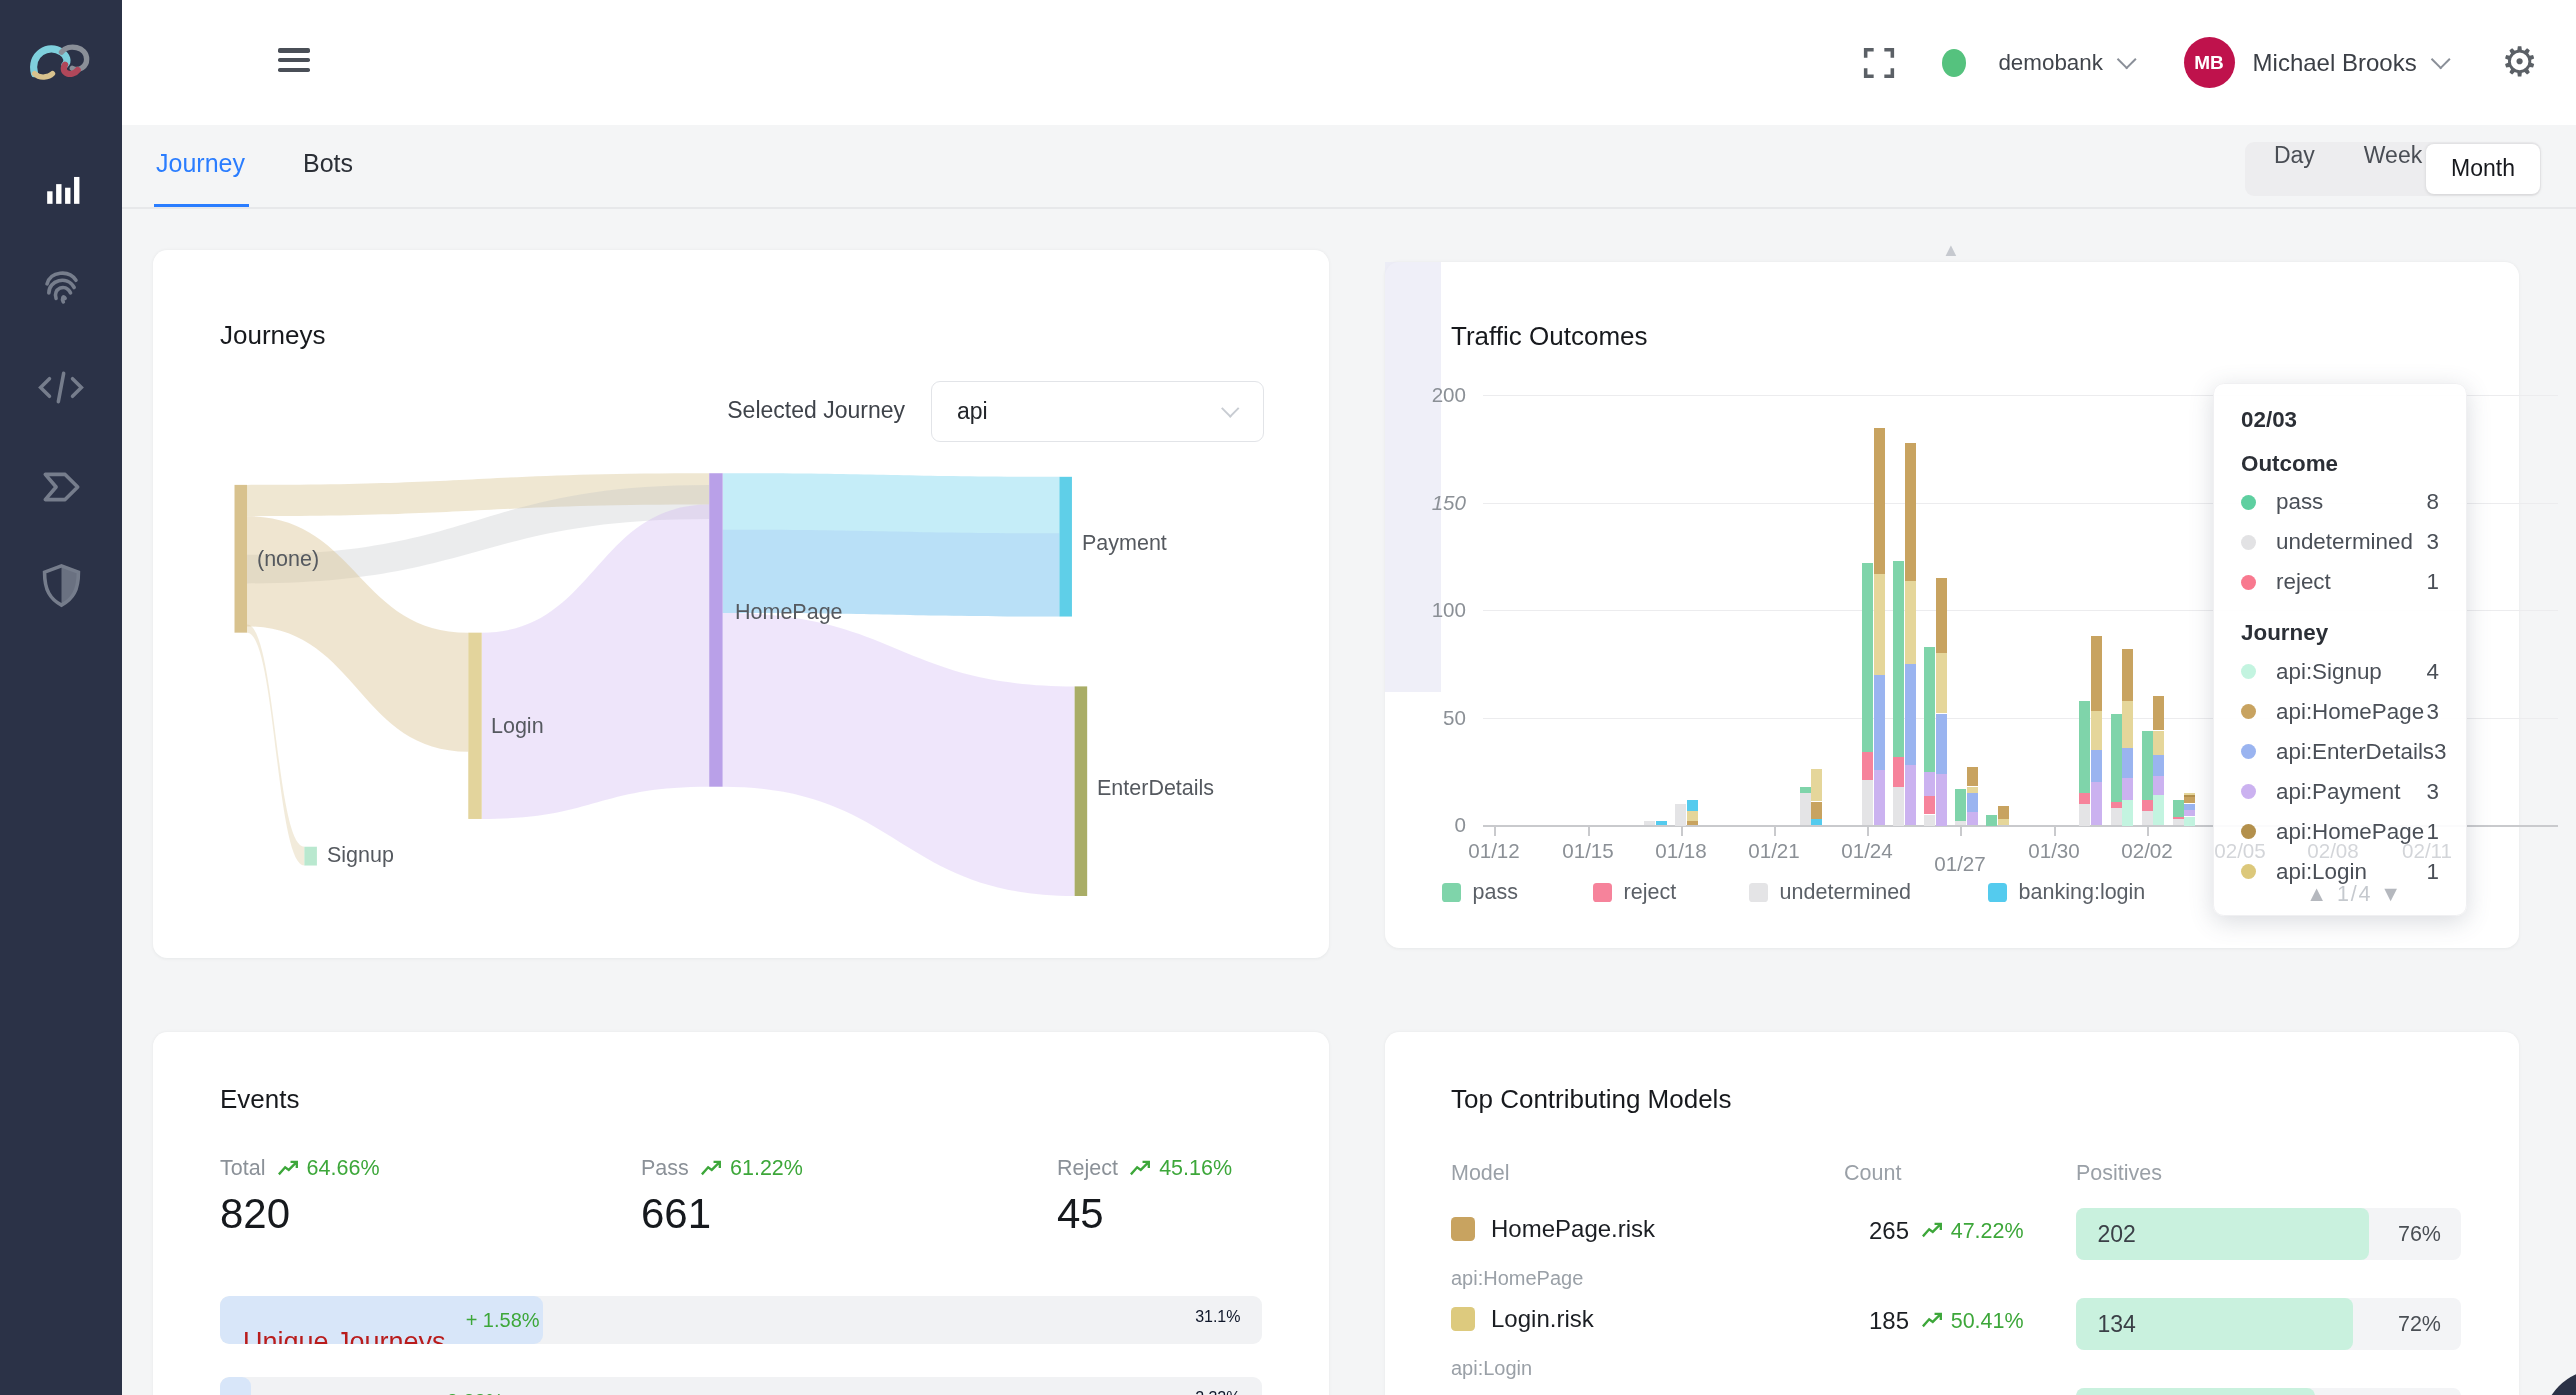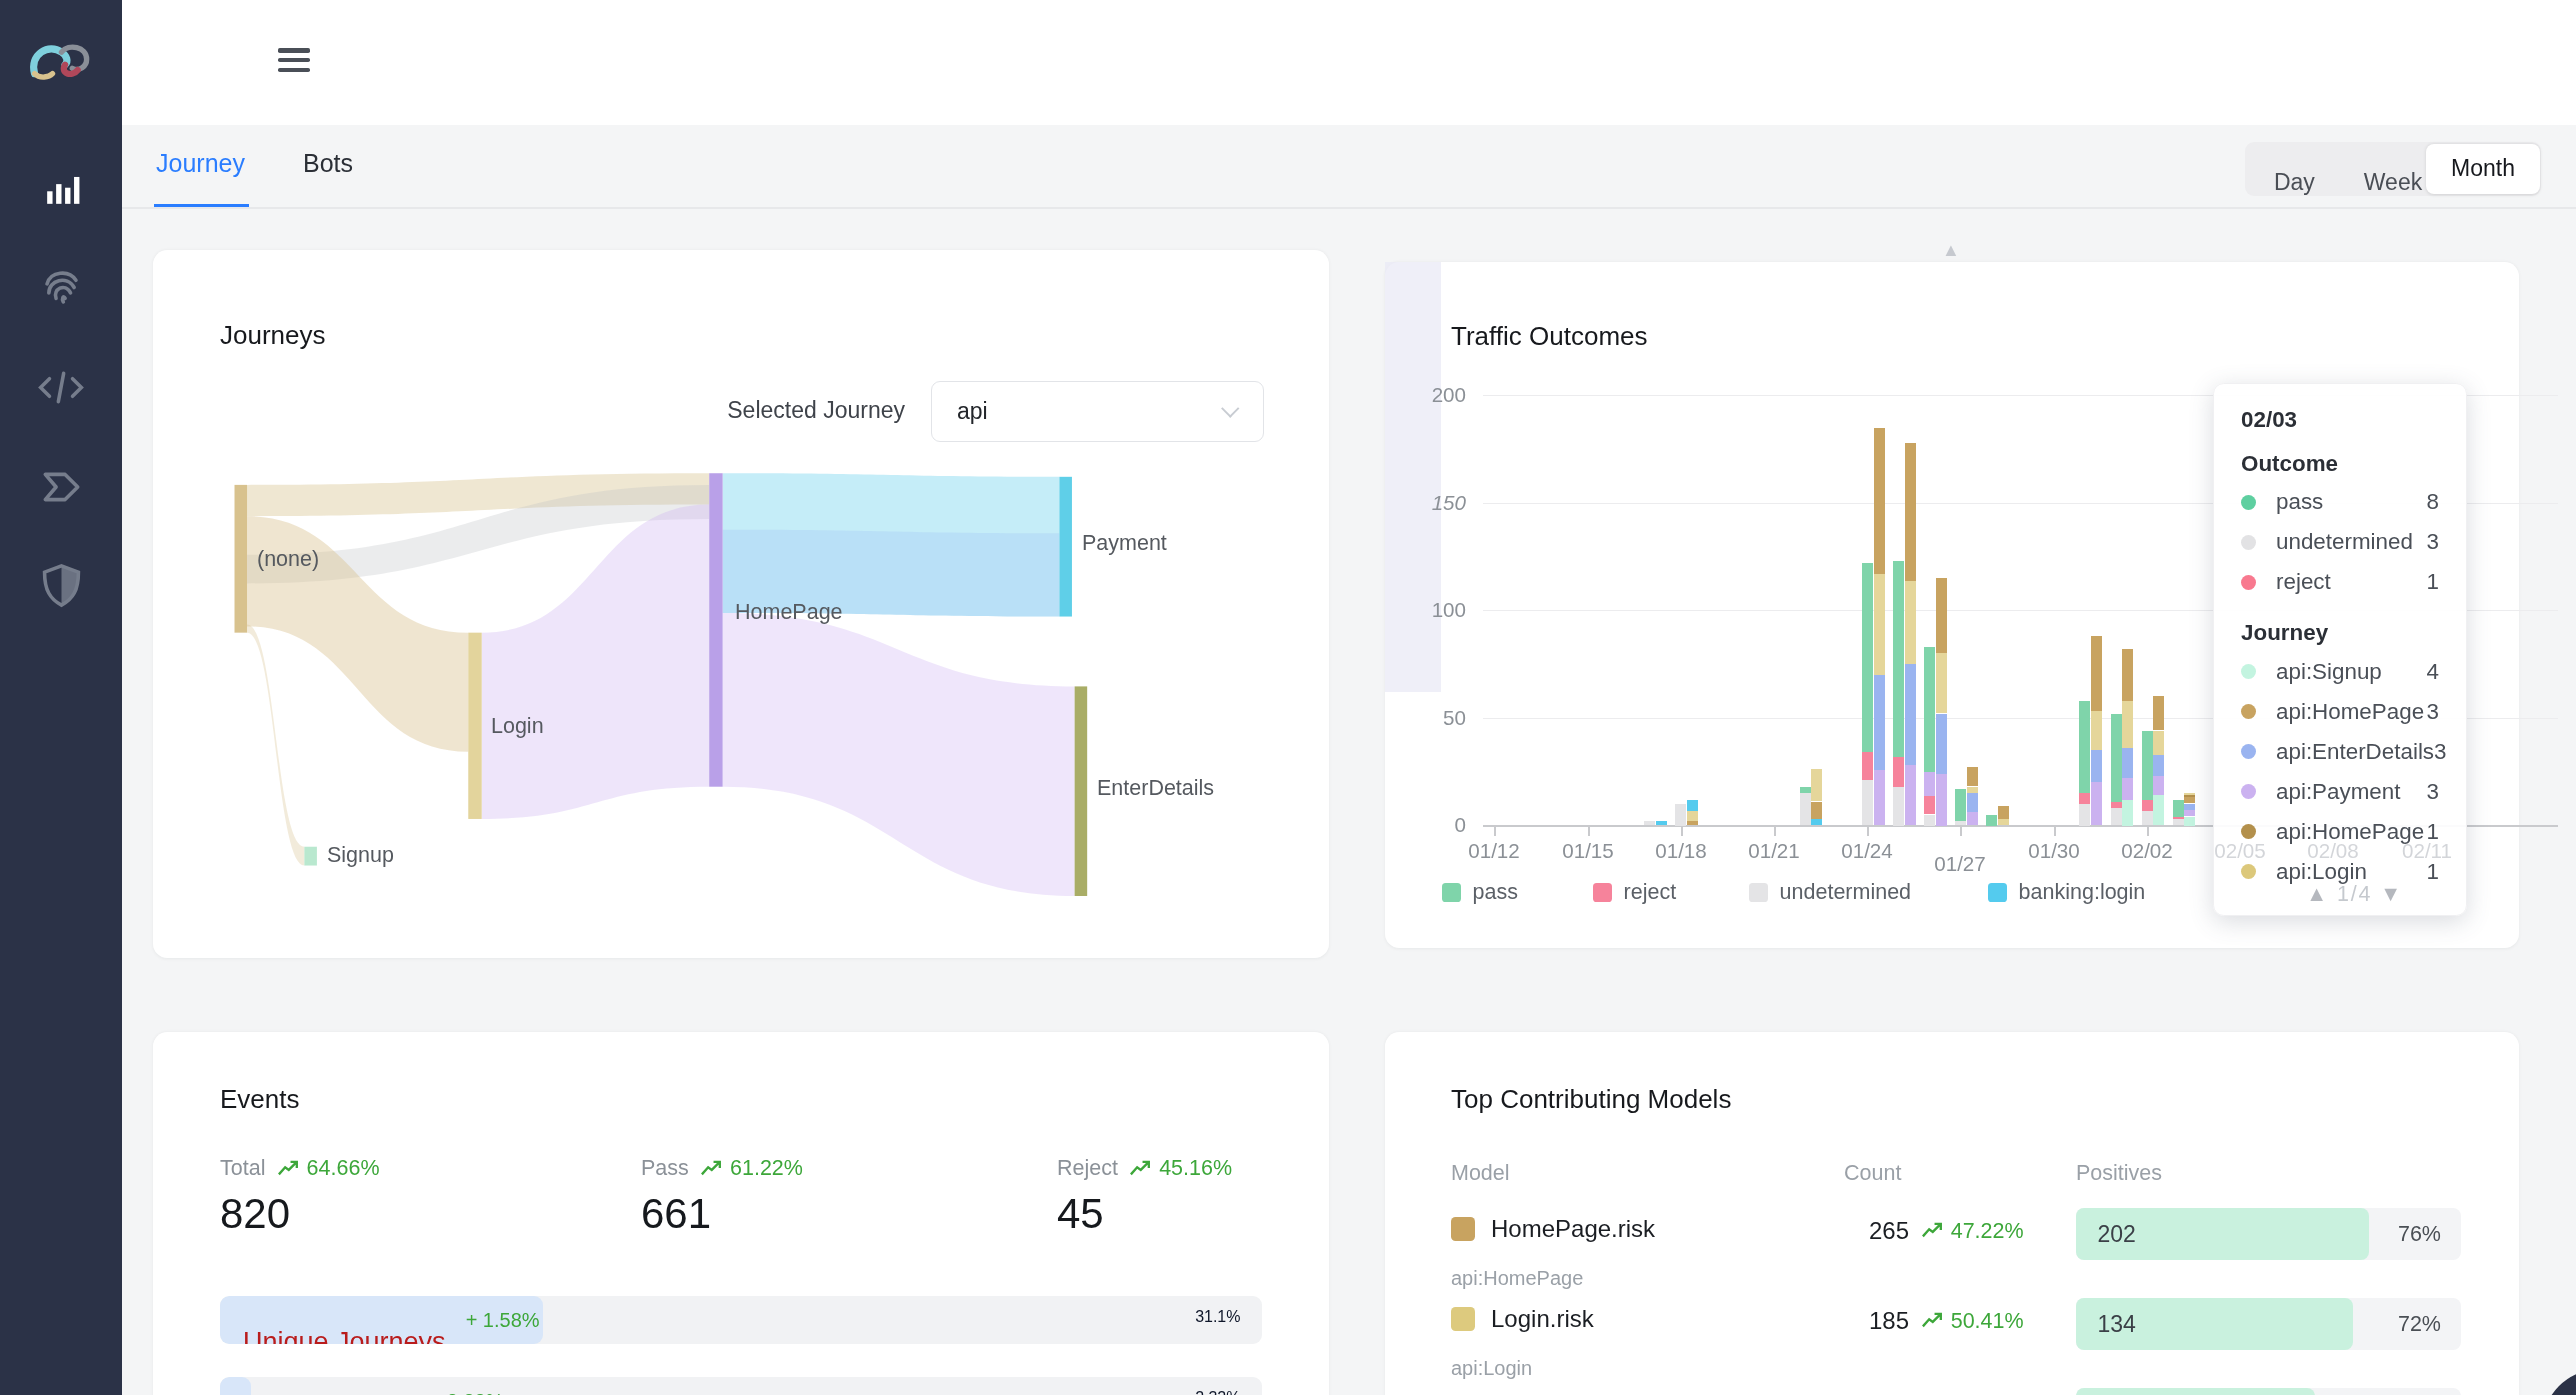--- a/index.html
+++ b/index.html
@@ -23,21 +23,21 @@
   .gear { font-size:41px; color:#5b6066; margin-left:56px; margin-right:38px; line-height:1; }
 
   
   .sidebar { left:0; top:0; width:122px; height:1395px; background:#2b3247; z-index:10; }
   .side-icon { left:0; width:122px; height:63px; display:flex; align-items:center; justify-content:center; cursor:pointer; }
 
   
   .tabs-border { left:122px; top:207px; width:2454px; height:1.8px; background:#e7e8ea; }
   .tab { top:149px; font-size:25px; cursor:pointer; }
   .tab-underline { top:204px; height:4.5px; background:#2a7dff; }
-  .range-box { left:2245px; top:142px; width:296px; height:54px; background:#ededef; border-radius:9px; display:flex; align-items:flex-end; }
+  .range-box { left:2245px; top:142px; width:296px; height:54px; background:#ededef; border-radius:9px; display:flex; align-items:flex-start; }
   .range-item { font-size:23px; color:#4a4e55; text-align:center; cursor:pointer; flex:1; }
   .range-active { position:absolute; left:181px; top:1.8px; width:114px; height:50px; background:#ffffff;
                   border-radius:8px; box-shadow:0 0.9px 3.6px rgba(0,0,0,0.12); display:flex; align-items:center;
                   justify-content:center; font-size:23px; color:#16181d; cursor:pointer; }
 
   
   .card { background:#ffffff; border-radius:14.3px; box-shadow:0 0.9px 3.6px rgba(25,30,40,0.06); }
   .card-title { font-size:26px; font-weight:normal; color:#17191d; }
 
   
@@ -96,20 +96,35 @@
 <body>
 
 <div class="stage">
 
   <div class="abs header">
     <div class="abs hamburger">
         <span></span>
         <span></span>
         <span></span>
       </div>
+    <div class="abs hdr-right">
+      <svg class="fs-icon" viewBox="0 0 36 36" fill="none" stroke="#5b6066" stroke-width="4">
+        <path d="M3 12 V3 H12"></path>
+          <path d="M24 3 H33 V12"></path>
+          <path d="M33 24 V33 H24"></path>
+          <path d="M12 33 H3 V24"></path>
+      </svg>
+      <div class="status-dot" style="background:#55c27e" title="demobank"></div>
+      <div class="org-name">demobank</div>
+      <div class="chev"></div>
+      <div class="avatar" style="background:#bf124c">MB</div>
+      <div class="user-name">Michael Brooks</div>
+      <div class="chev"></div>
+      <div class="gear">⚙</div>
+    </div>
   </div>
 
   <div class="abs sidebar">
     <svg class="abs" style="left:21.5px;top:27px" width="79" height="79" viewBox="0 0 88 88" fill="none">
       <path d="M14 52 C8 30 30 18 44 28 C50 32 52 38 48 42" stroke="#7fd0dd" stroke-width="8" stroke-linecap="round"></path>
       <path d="M44 28 C52 18 72 22 72 36 C72 44 64 50 56 46" stroke="#8a8f98" stroke-width="6" stroke-linecap="round"></path>
       <path d="M48 42 C42 52 56 56 62 48" stroke="#b0475a" stroke-width="7" stroke-linecap="round"></path>
       <path d="M14 52 C20 58 30 56 34 52" stroke="#d8c28e" stroke-width="6" stroke-linecap="round"></path>
     </svg>
     <div class="abs side-icon" style="top:158px">

